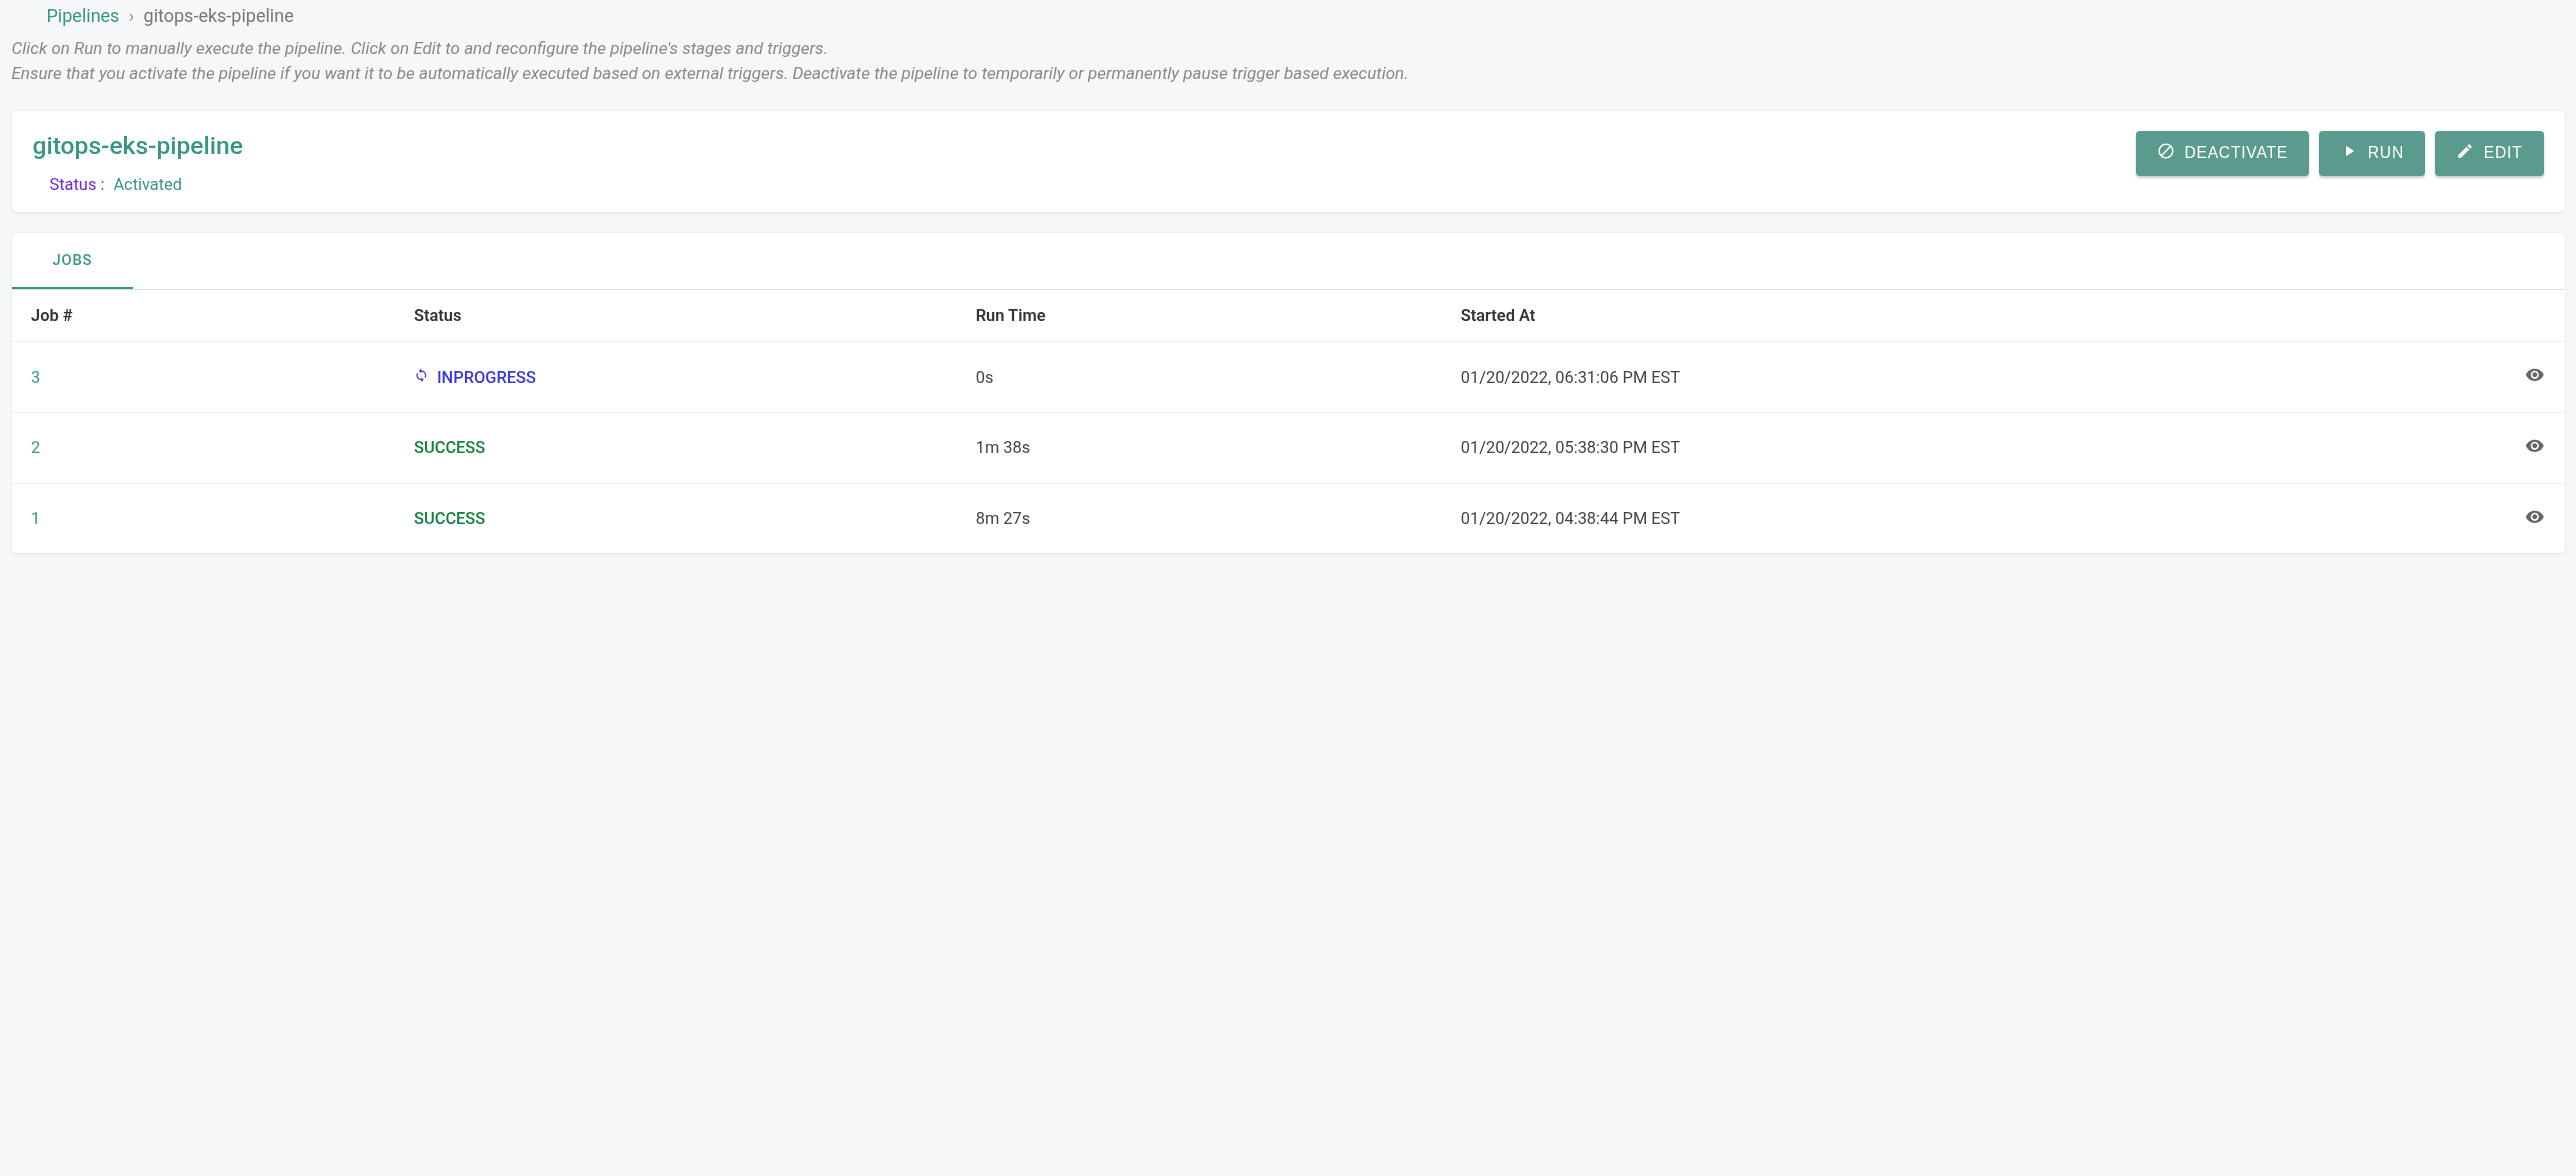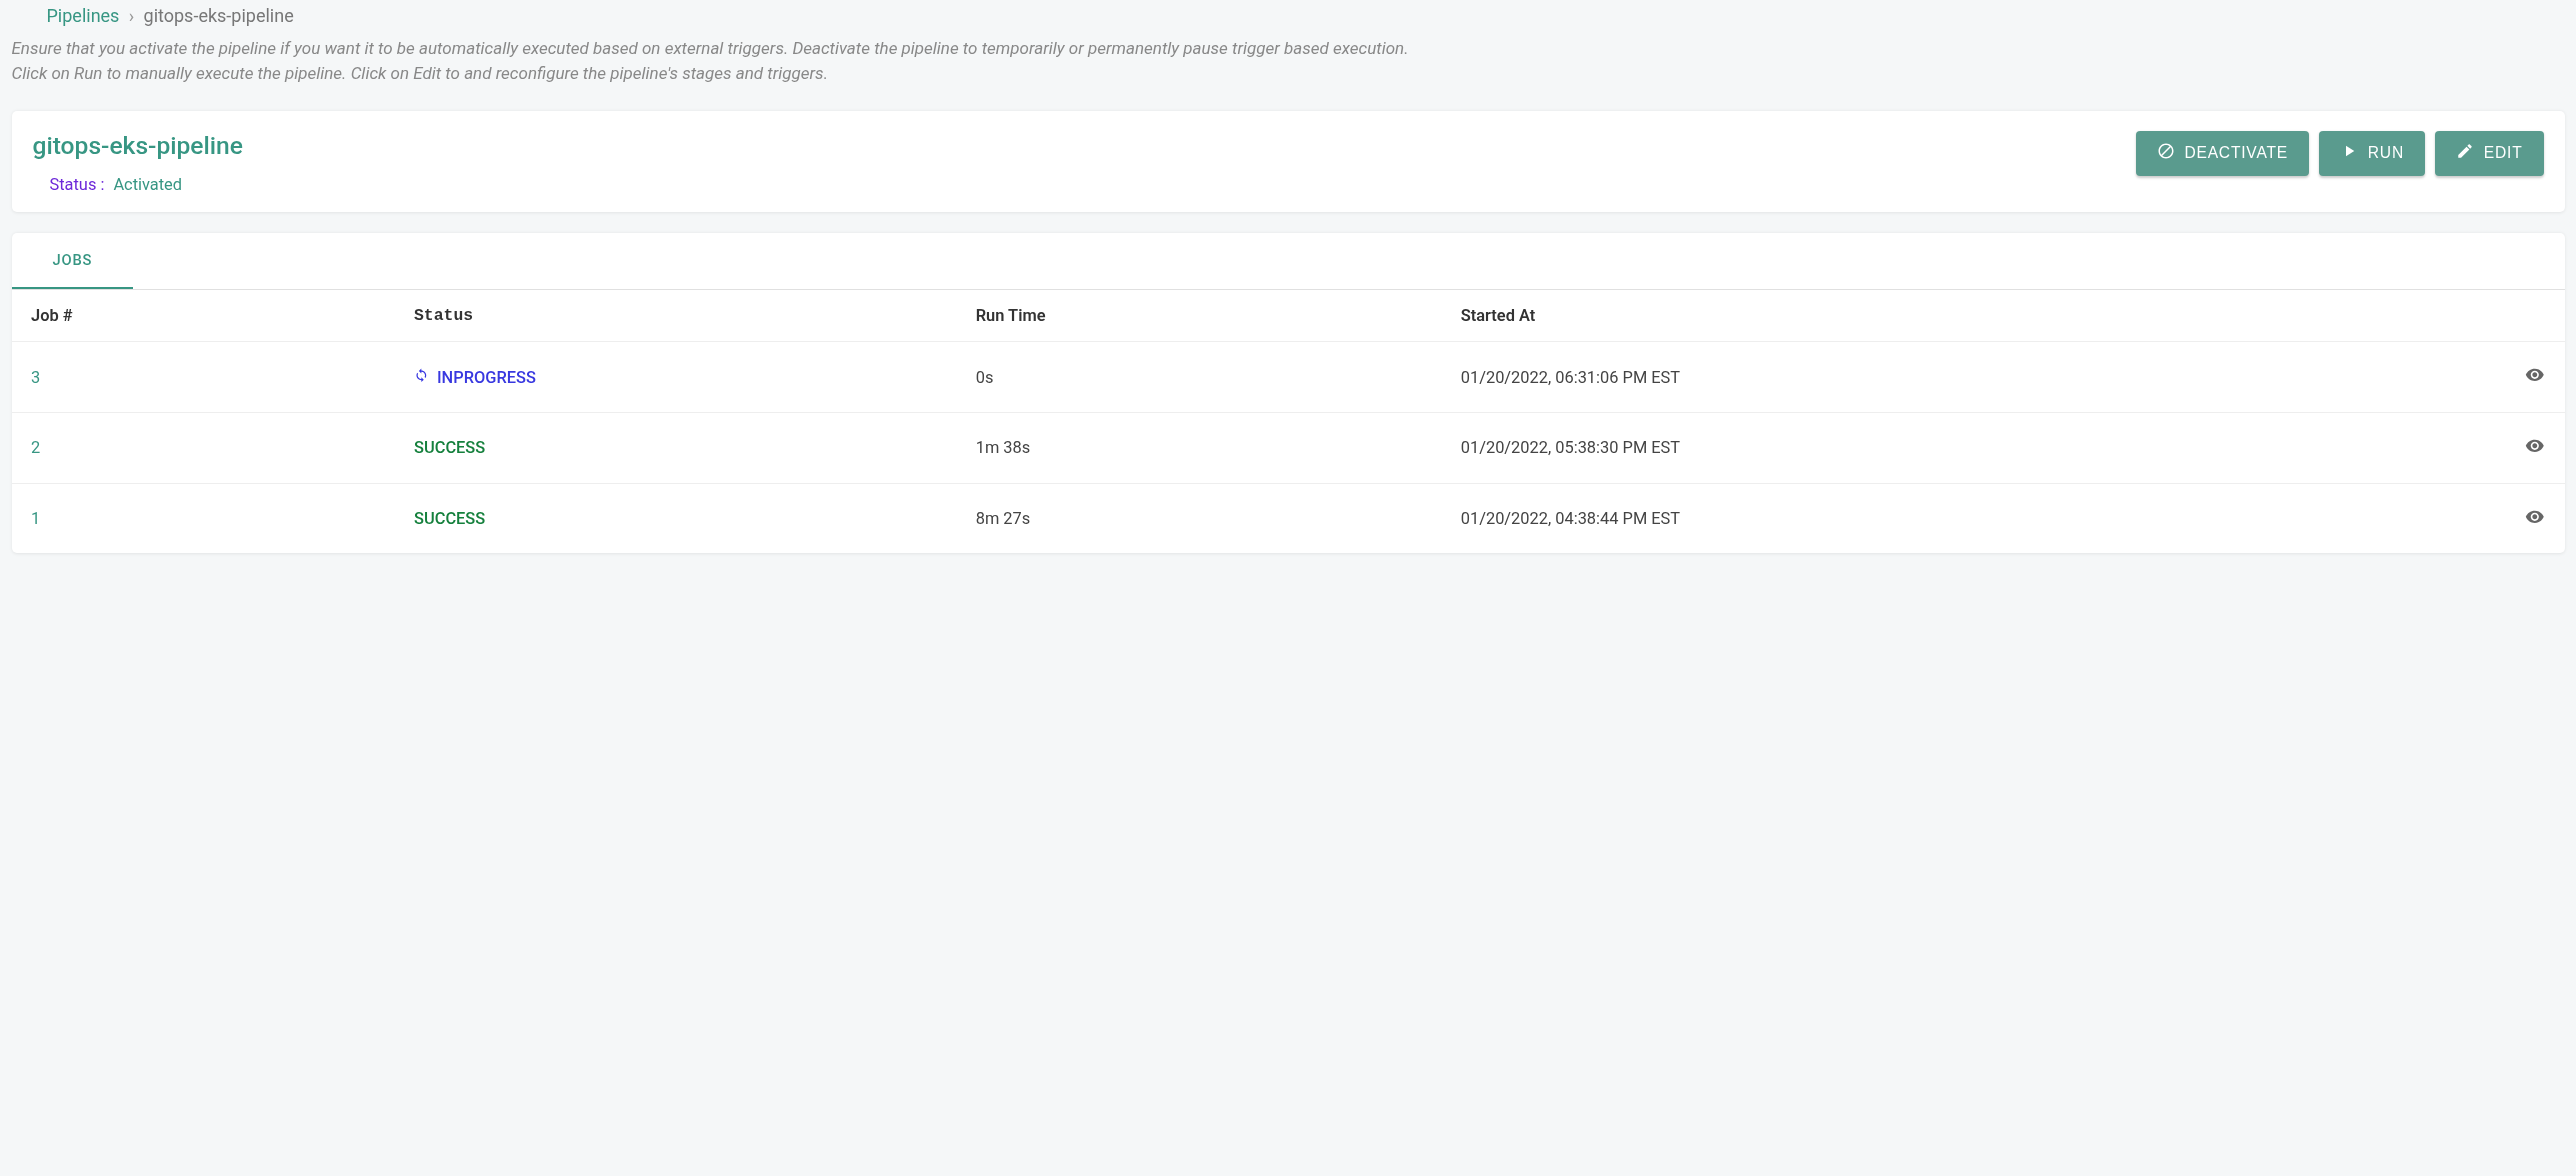--- a/index.html
+++ b/index.html
@@ -163,37 +163,37 @@
     .eye-icon {
       cursor: pointer;
       display: inline-flex;
     }
     .eye-icon svg {
       width: 19.6px;
       height: 19.6px;
       fill: #666;
     }
     .col-job { width: 15%; }
-    .col-status { width: 22%; font-family: Liberation Mono, monospace; }
+    .col-status { width: 22%; }
     .col-runtime { width: 19%; }
     .col-started { width: 38%; }
     .col-action { width: 6%; }
   </style>
 </head>
 <body>
 
 <div class="breadcrumb">
   <span class="breadcrumb-link">Pipelines</span>
   <span class="breadcrumb-sep">›</span>
   <span class="breadcrumb-current">gitops-eks-pipeline</span>
 </div>
 
 <div class="help-text">
+  <div>Click on Run to manually execute the pipeline. Click on Edit to and reconfigure the pipeline's stages and triggers.</div>
   <div>Ensure that you activate the pipeline if you want it to be automatically executed based on external triggers. Deactivate the pipeline to temporarily or permanently pause trigger based execution.</div>
-  <div>Click on Run to manually execute the pipeline. Click on Edit to and reconfigure the pipeline's stages and triggers.</div>
 </div>
 
 <div class="card">
   <div class="card-header">
     <div class="card-header-left">
       <div class="pipeline-title">gitops-eks-pipeline</div>
       <div class="status-line">
         <span class="status-label">Status :</span>
         <span class="status-value">Activated</span>
       </div>

